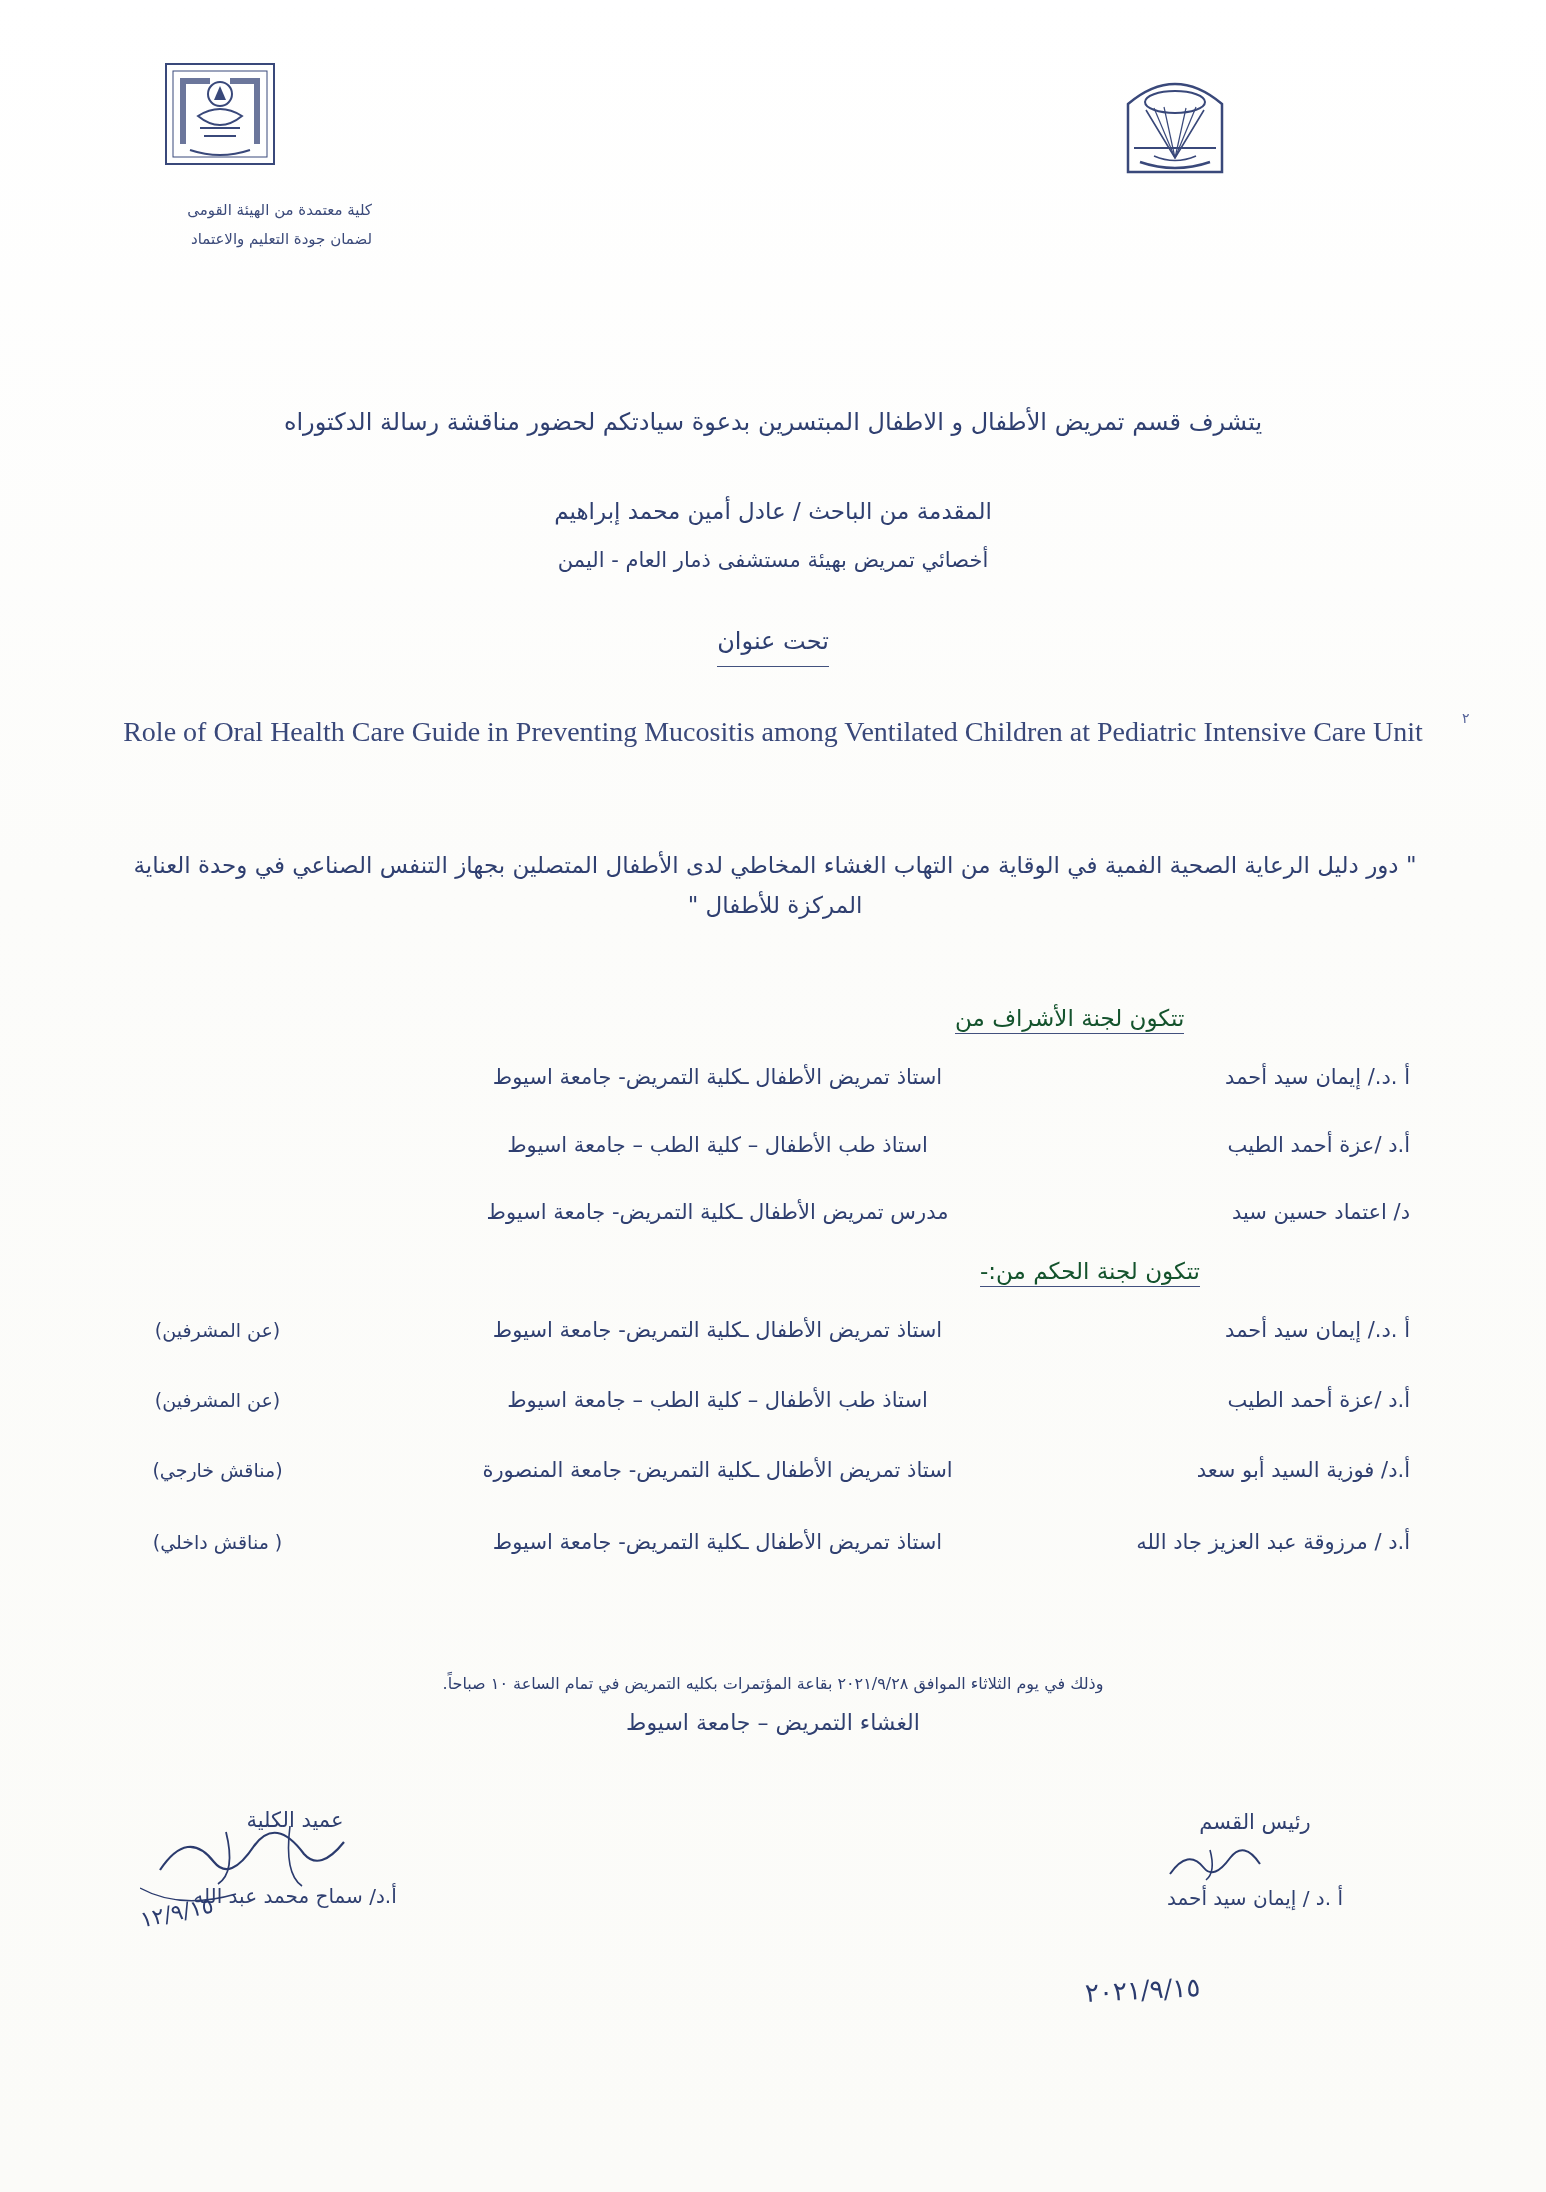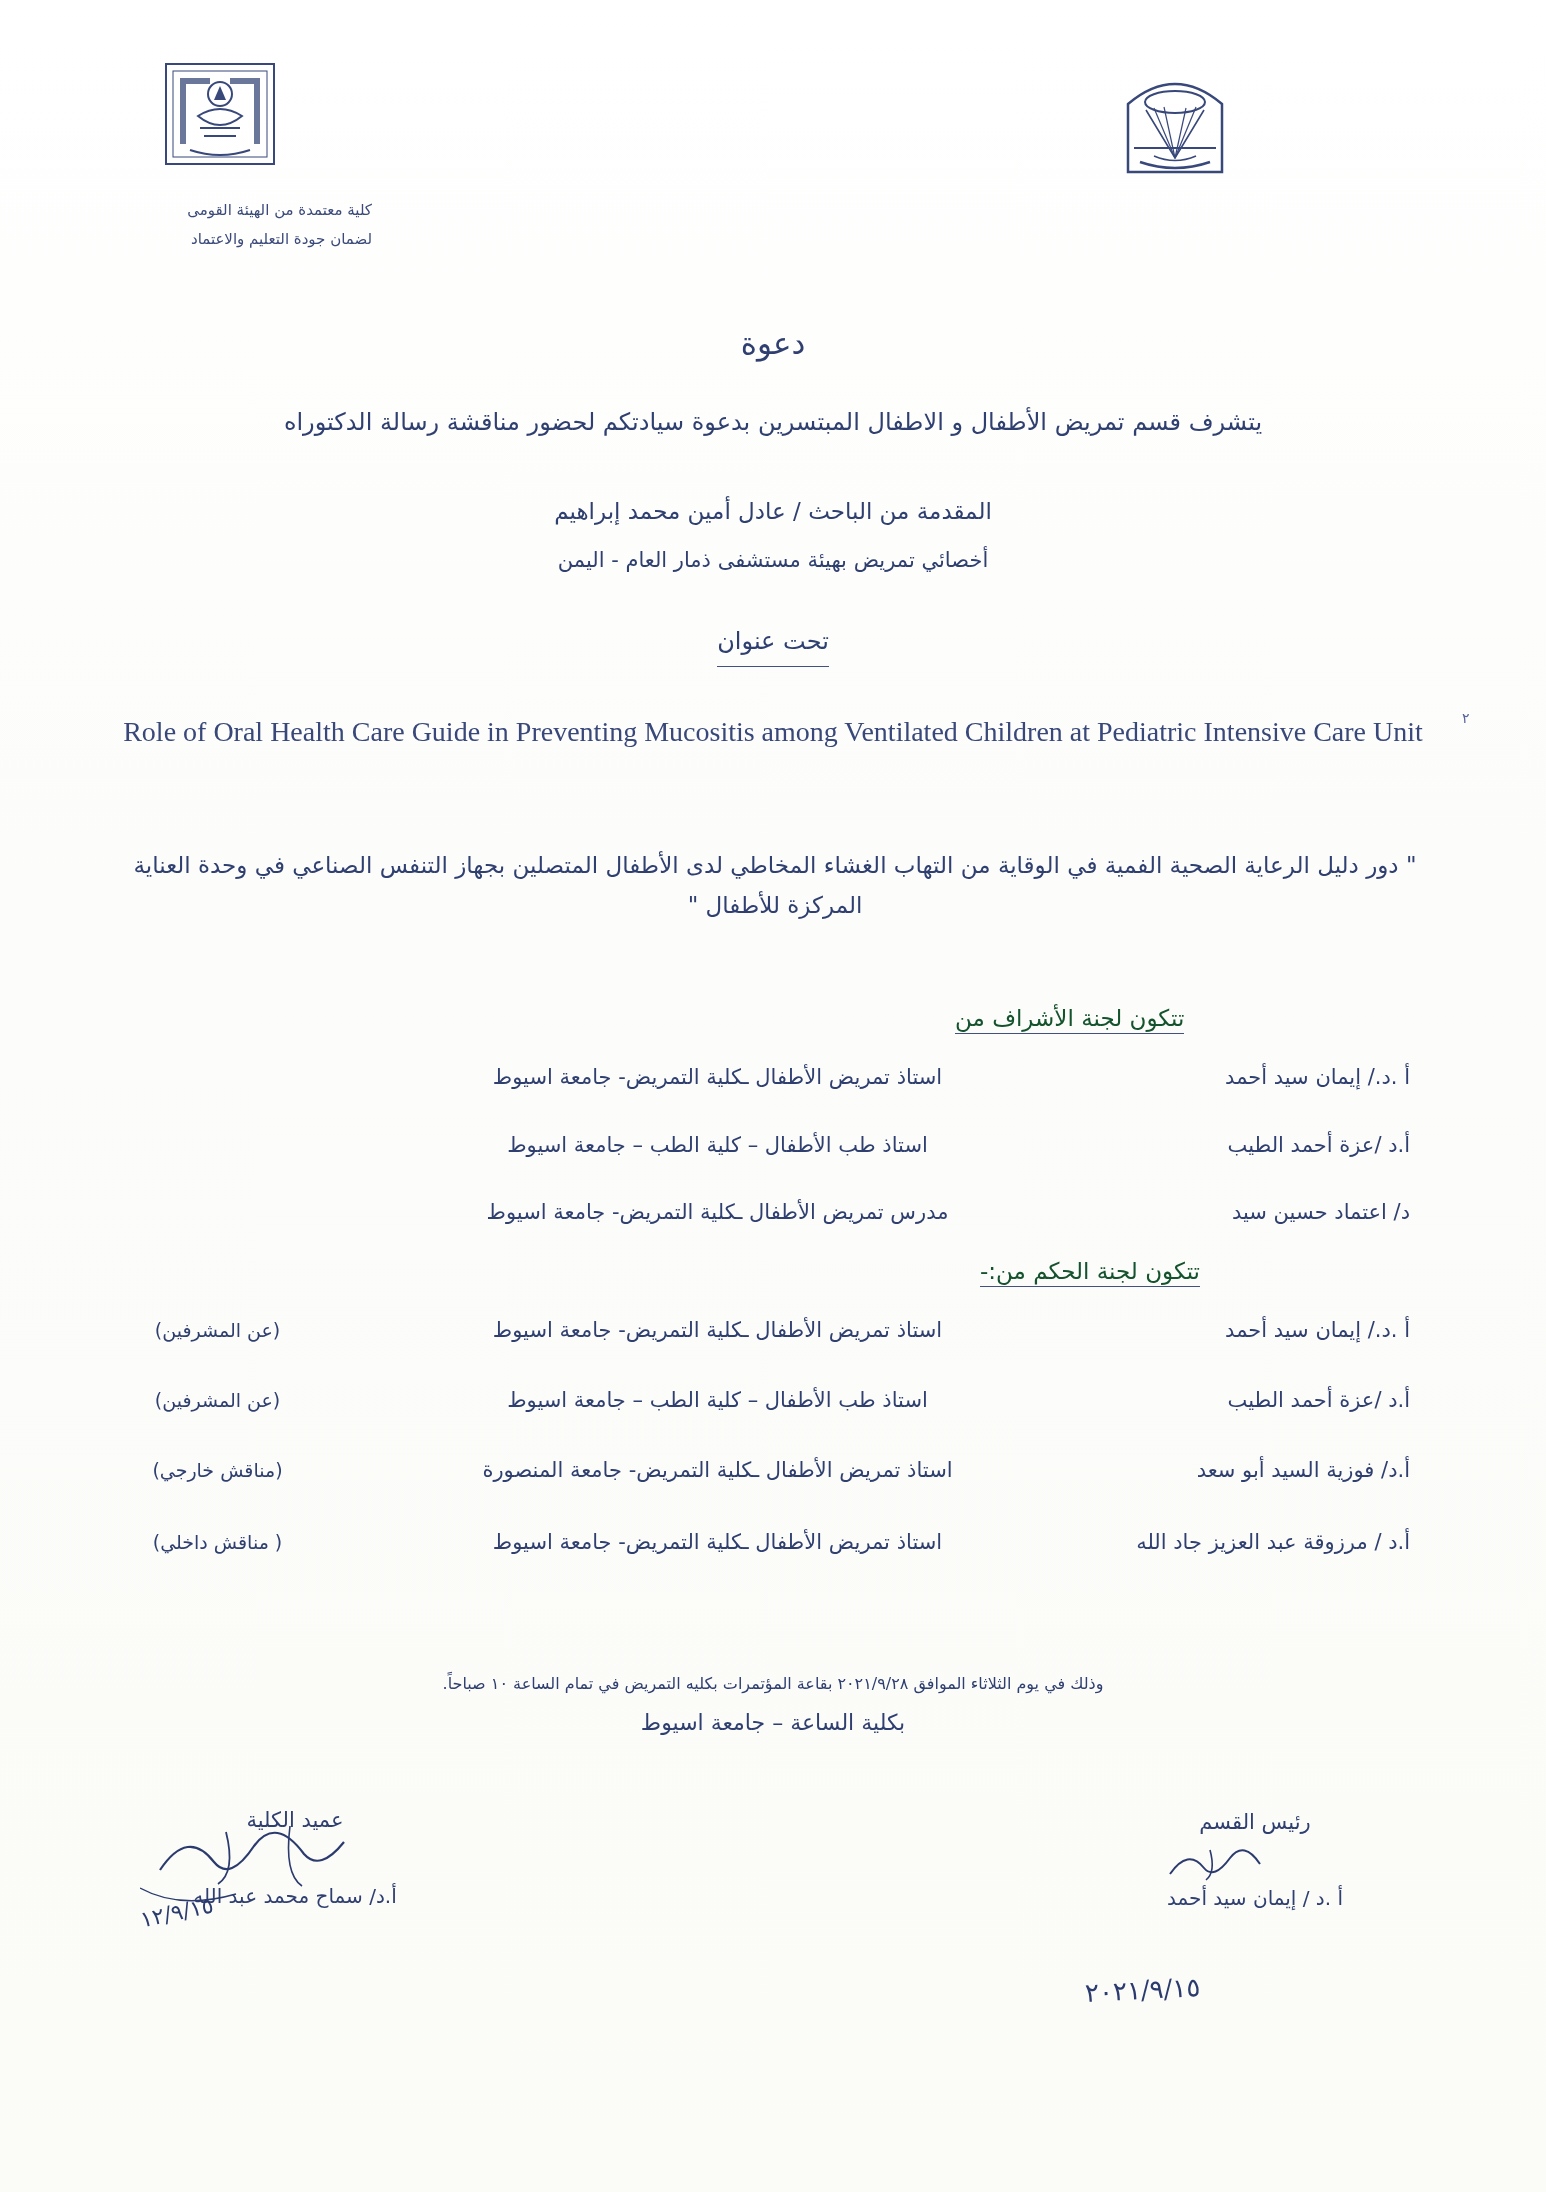--- a/index.html
+++ b/index.html
@@ -268,21 +268,20 @@
     </svg>
   </div>
 
   <div class="accred-text">
     <div>كلية معتمدة من الهيئة القومى</div>
     <div>لضمان جودة التعليم والاعتماد</div>
   </div>
 
   <div class="margin-mark">٢</div>
 
-  <div class="doc-title">دعوة</div>
   <div class="invite-line">يتشرف قسم تمريض الأطفال و الاطفال المبتسرين بدعوة سيادتكم لحضور مناقشة رسالة الدكتوراه</div>
   <div class="researcher-line">المقدمة من الباحث / عادل أمين محمد إبراهيم</div>
   <div class="researcher-sub">أخصائي تمريض بهيئة مستشفى ذمار العام - اليمن</div>
   <div class="under-title">
     <span>تحت عنوان</span>
   </div>
   <div class="en-title">Role of Oral Health Care Guide in Preventing Mucositis among Ventilated Children at Pediatric Intensive Care Unit</div>
   <div class="ar-title">" دور دليل الرعاية الصحية الفمية في الوقاية من التهاب الغشاء المخاطي لدى الأطفال المتصلين بجهاز التنفس الصناعي في وحدة العناية المركزة للأطفال "</div>
 
   <div class="section-head supervisors-head">
@@ -324,21 +323,21 @@
     <div class="role">استاذ تمريض الأطفال    ـكلية التمريض- جامعة المنصورة</div>
     <div class="note">(مناقش خارجي)</div>
   </div>
   <div class="row jud-4">
     <div class="name">أ.د / مرزوقة عبد العزيز جاد الله</div>
     <div class="role">استاذ تمريض الأطفال    ـكلية التمريض- جامعة اسيوط</div>
     <div class="note">( مناقش داخلي)</div>
   </div>
 
   <div class="datetime-line">وذلك في يوم الثلاثاء  الموافق ٢٠٢١/٩/٢٨ بقاعة المؤتمرات بكليه التمريض في تمام الساعة ١٠ صباحاً.</div>
-  <div class="venue-line">بكلية الساعة – جامعة اسيوط</div>
+  <div class="venue-line">الغشاء التمريض – جامعة اسيوط</div>
 
   <div class="sig-block sig-right">
     <div class="sig-title">رئيس القسم</div>
     <div class="sig-gap"></div>
     <div class="sig-name">أ .د / إيمان سيد أحمد</div>
   </div>
 
   <div class="sig-block sig-left">
     <div class="sig-title">عميد الكلية</div>
     <div class="sig-gap"></div>

